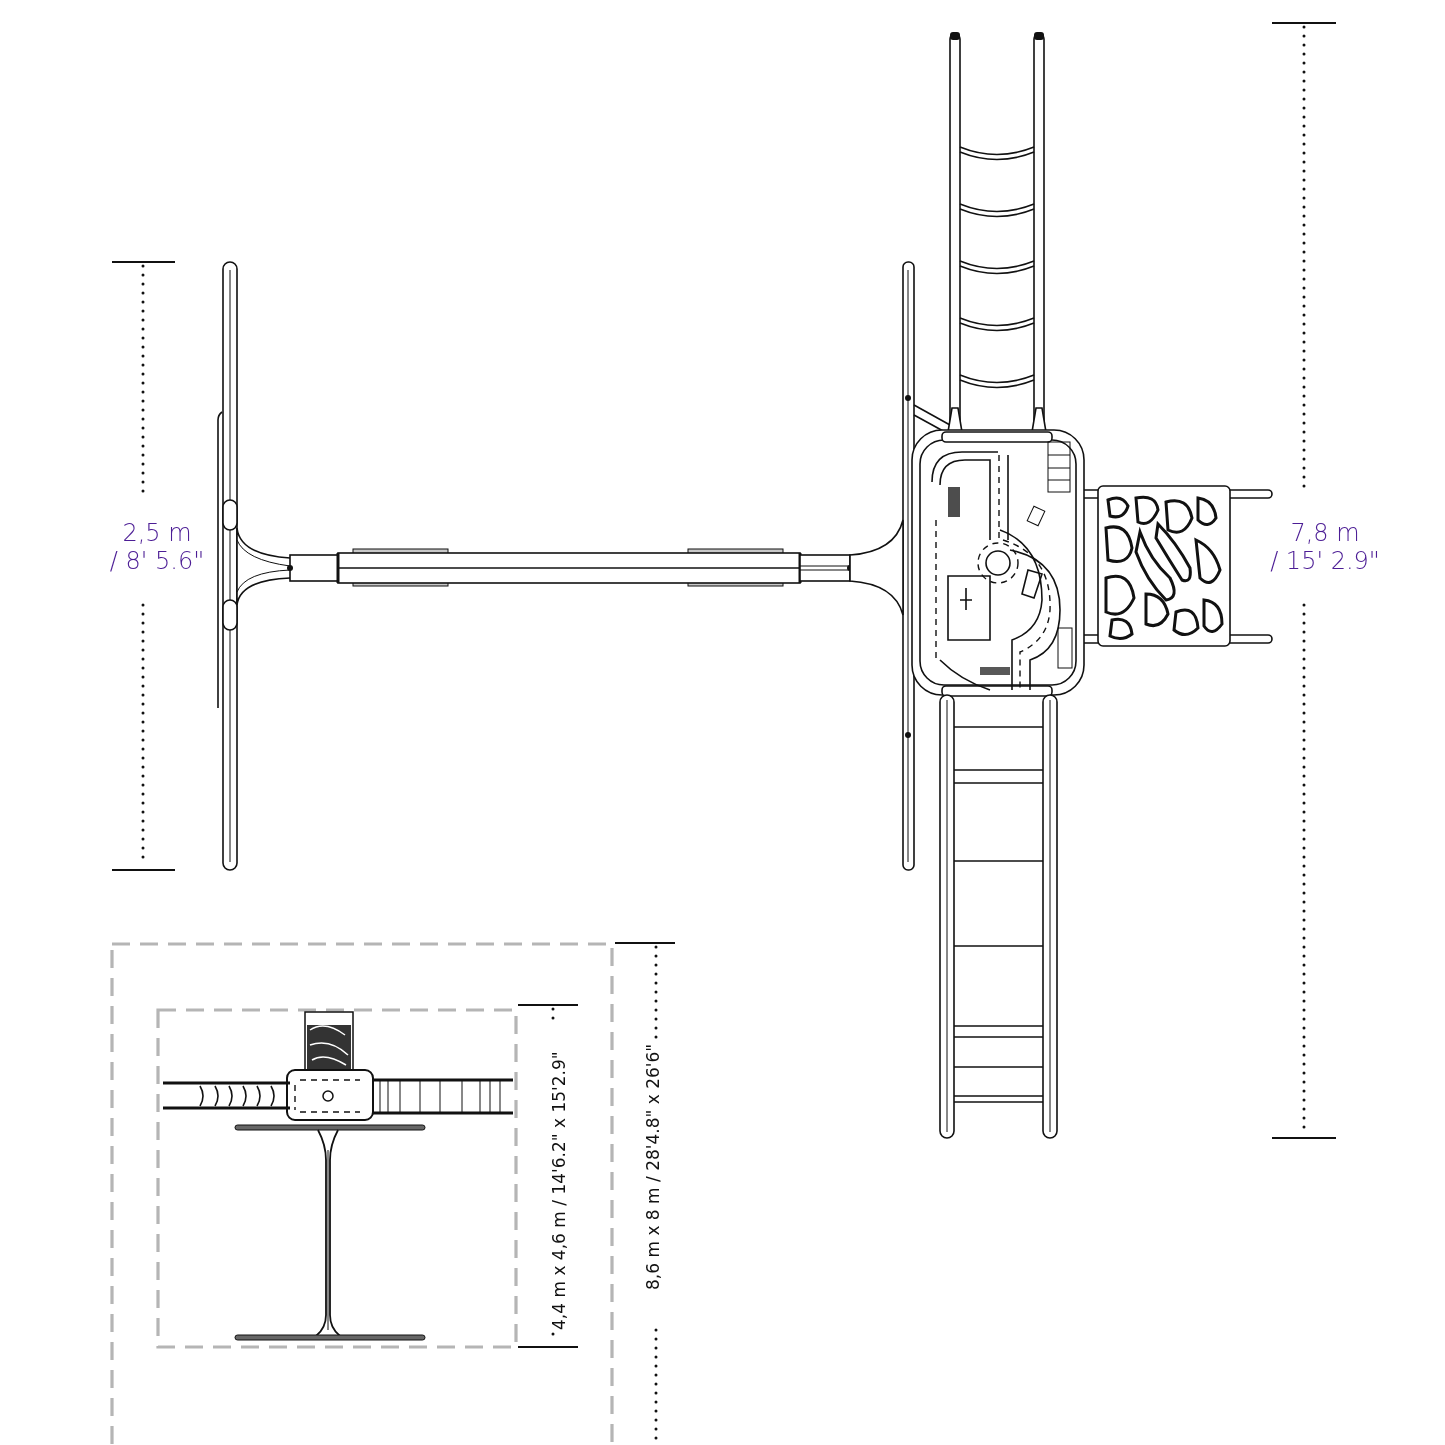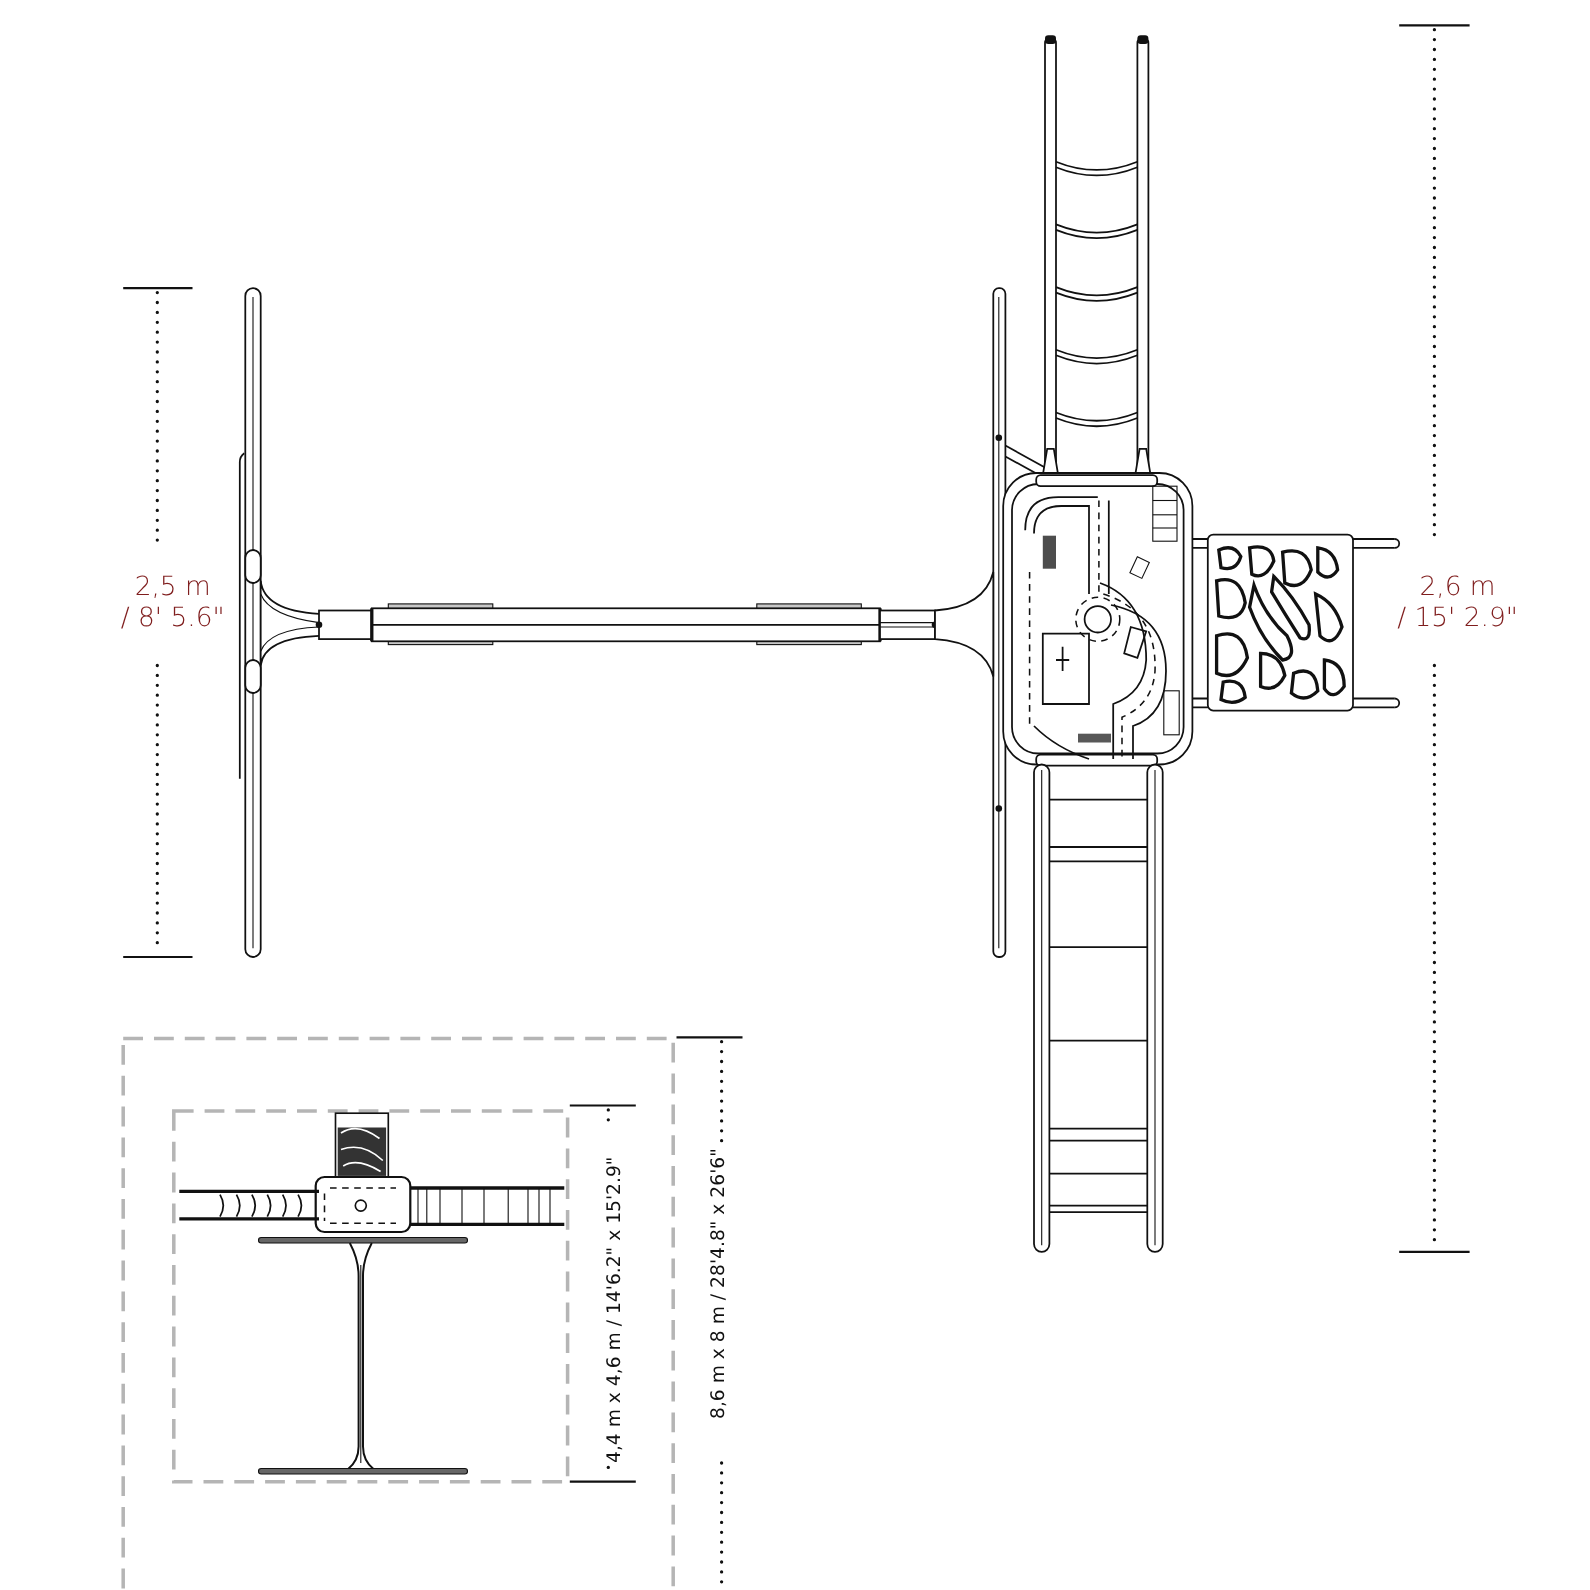--- a/index.html
+++ b/index.html
@@ -1,18 +1,18 @@
 <!DOCTYPE html>
 <html><head>
 <meta charset="utf-8">
 <style>
   html, body { margin: 0; padding: 0; background: #ffffff; }
   body { width: 1445px; height: 1445px; position: relative; overflow: hidden; font-family: "Liberation Sans", sans-serif; }
   svg { position: absolute; left: 0; top: 0; }
-  .dim-label { position: absolute; color: #7f1d1d; font-family: "DejaVu Sans", sans-serif; font-weight: 300; text-align: center; line-height: 1.15; }
+  .dim-label { position: absolute; color: #4c1d95; font-family: "DejaVu Sans", sans-serif; font-weight: 300; text-align: center; line-height: 1.15; }
   .dim-label span { display: block; }
   .lbl-left { left: 92px; top: 520px; width: 130px; font-size: 24px; }
   .lbl-right { left: 1250px; top: 520px; width: 150px; font-size: 24px; }
   .vlabel { position: absolute; font-family: "DejaVu Sans", sans-serif; font-size: 17px; color: #111; white-space: nowrap; transform-origin: 0 0; transform: rotate(-90deg); }
   .vl-inner { left: 549px; top: 1330px; }
   .vl-outer { left: 643px; top: 1290px; }
   .stroke { fill: none; stroke: #111; stroke-width: 1.6; }
   .thin { fill: none; stroke: #111; stroke-width: 1; }
   .fillw { fill: #fff; stroke: #111; stroke-width: 1.6; }
   .dash { fill: none; stroke: #111; stroke-width: 1.4; stroke-dasharray: 6 5; }
@@ -216,18 +216,18 @@
     </g>
   </g>
 </svg>
 
 <div class="dim-label lbl-left">
   <span>2,5 m</span>
   <span>/ 8' 5.6"</span>
 </div>
 
 <div class="dim-label lbl-right">
-  <span>2,6 m</span>
+  <span>7,8 m</span>
   <span>/ 15' 2.9"</span>
 </div>
 
 <div class="vlabel vl-inner">4,4 m x 4,6 m / 14'6.2" x 15'2.9"</div>
 <div class="vlabel vl-outer">8,6 m x 8 m / 28'4.8" x 26'6"</div>
 
 </body></html>

